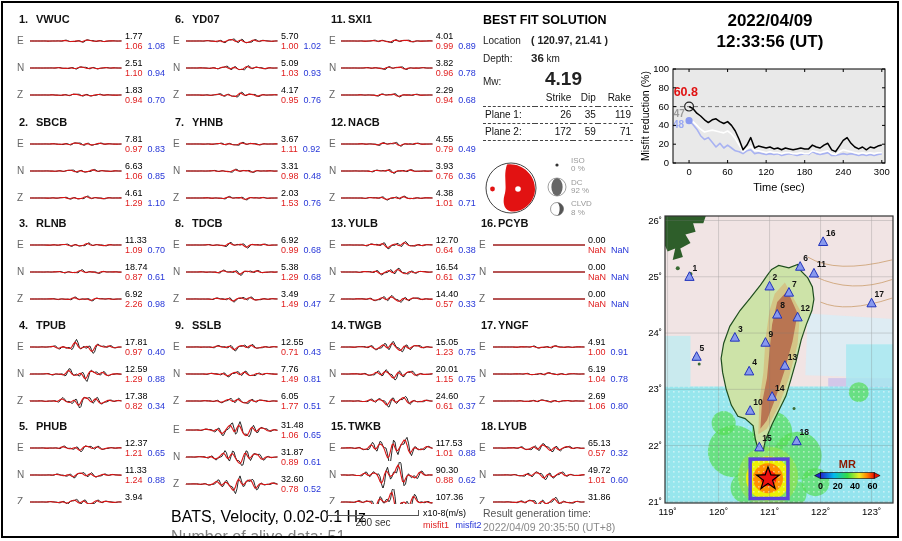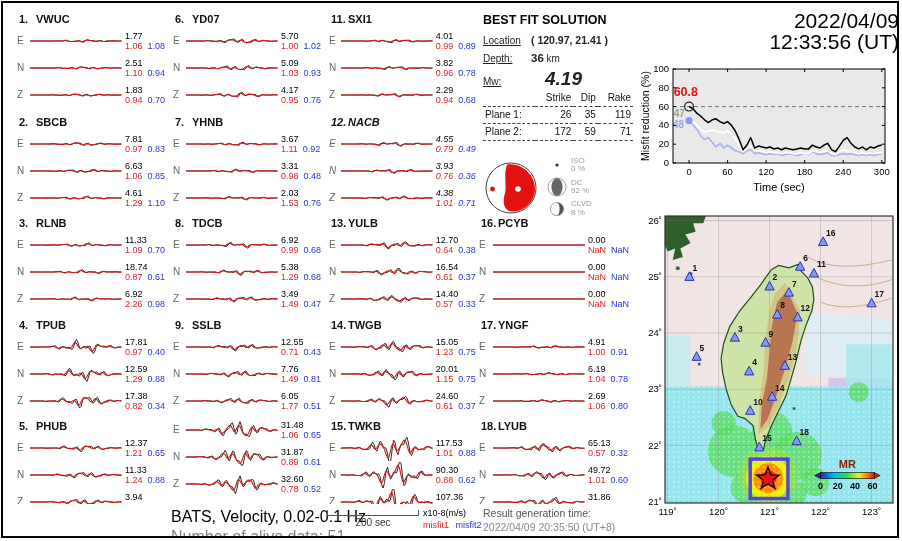--- a/index.html
+++ b/index.html
@@ -16,25 +16,25 @@
   .comp .lbl{width:13px;font-size:10px;color:#666;text-align:left;padding-left:2px;}
   .comp svg{flex:0 0 auto;}
   .nums{width:50px;font-size:9px;line-height:10px;margin-left:2px;white-space:nowrap;}
   .nums .amp{color:#000;}
   .m1{color:#e02020;}
   .m2{color:#2636d8;margin-left:5px;}
   
   .solution{grid-column:4;grid-row:1 / span 2;padding:4px 0 0 6px;}
   .sol-h{font-size:12.5px;font-weight:bold;color:#000;margin-bottom:7px;}
   .sol-row{display:flex;align-items:baseline;font-size:10px;color:#222;margin-bottom:6px;}
-  .sol-row .sl{width:48px;text-decoration:underline;}
+  .sol-row .sl{width:48px;}
   .sol-loc{font-weight:bold;font-size:10.5px;}
   .sol-depth b{font-size:11.5px;}
   .sol-mw{margin-bottom:2px;}
-  .mwv{font-size:19px;font-weight:bold;margin-left:14px;line-height:18px;font-style:italic;}
+  .mwv{font-size:19px;font-weight:bold;margin-left:14px;line-height:18px;}
   .ptab{border-collapse:collapse;width:150px;font-size:10px;color:#111;margin-top:2px;}
   .ptab td{padding:2px 2px 3px 2px;text-align:right;border-bottom:1px dashed #444;}
   .ptab td:first-child{text-align:left;}
   .ptab tr.head td{border-bottom:1px dashed #444;}
   .mech{display:flex;align-items:center;margin-top:15px;}
   .decomp{margin-left:8px;}
   .d-row{display:flex;align-items:center;margin-bottom:2px;}
   .d-lbl{font-size:8px;line-height:8.5px;color:#999;margin-left:4px;}
   
   .f-bats{grid-column:2;grid-row:6;font-size:16px;padding-top:4px;white-space:nowrap;}
@@ -45,21 +45,21 @@
   .sbar{width:90px;height:5px;margin:4px auto 1px auto;border-bottom:1px solid #555;border-left:1px solid #555;border-right:1px solid #555;}
   .sbar-lbl{font-size:10px;color:#333;}
   .f-units{font-size:9px;line-height:12px;margin-left:4px;white-space:nowrap;padding-top:1px;color:#000;}
   .f-units .mf1{color:#e02020;}
   .f-units .mf2{color:#2636d8;margin-left:4px;}
   .f-result{grid-column:4;grid-row:6;font-size:10.5px;padding:3px 0 0 6px;white-space:nowrap;}
   .f-result .l1{color:#555;}
   .f-result .l2{color:#888;margin-top:2px;}
   
   .right{position:absolute;left:638px;top:2px;width:258px;height:529px;}
-  .rtitle{text-align:right;font-size:21px;font-weight:normal;color:#000;line-height:21px;padding-top:5px;}
+  .rtitle{text-align:center;font-size:17px;font-weight:bold;color:#000;line-height:21px;padding-top:5px;}
   #misfit-svg{position:absolute;top:56px;left:-2px;}
   #map-svg{position:absolute;top:206px;left:2px;}
   svg text{font-family:"Liberation Sans",sans-serif;}
 </style>
 </head>
 <body>
 
 <div class="frame">
 
   <div class="left" id="left-grid">
@@ -616,21 +616,21 @@
             <path d="M1 13 L1.0 13.00 L2.5 13.01 L4.0 13.01 L5.5 13.00 L7.0 12.99 L8.5 13.00 L10.0 13.01 L11.5 13.02 L13.0 13.01 L14.5 13.01 L16.0 13.02 L17.5 13.00 L19.0 12.89 L20.5 12.78 L22.0 12.82 L23.5 13.02 L25.0 13.17 L26.5 13.07 L28.0 12.90 L29.5 12.93 L31.0 13.09 L32.5 13.09 L34.0 13.03 L35.5 13.32 L37.0 13.93 L38.5 14.07 L40.0 13.21 L41.5 12.11 L43.0 11.92 L44.5 12.62 L46.0 13.09 L47.5 12.79 L49.0 12.50 L50.5 12.76 L52.0 12.91 L53.5 12.27 L55.0 11.65 L56.5 12.35 L58.0 14.03 L59.5 14.96 L61.0 14.31 L62.5 13.18 L64.0 12.85 L65.5 13.14 L67.0 13.14 L68.5 12.83 L70.0 12.86 L71.5 13.26 L73.0 13.34 L74.5 12.78 L76.0 12.22 L77.5 12.29 L79.0 12.80 L80.5 13.15 L82.0 13.15 L83.5 13.05 L85.0 13.07 L86.5 13.10 L88.0 13.04 L89.5 12.97 L91.0 12.99 L92.5 13.06" fill="none" stroke="#111" stroke-width="0.9"></path>
             <path d="M1 13 L1.0 13.00 L2.5 13.01 L4.0 13.00 L5.5 13.00 L7.0 13.00 L8.5 13.00 L10.0 13.01 L11.5 13.01 L13.0 13.02 L14.5 13.01 L16.0 12.99 L17.5 12.93 L19.0 12.88 L20.5 12.89 L22.0 12.98 L23.5 13.06 L25.0 13.07 L26.5 13.02 L28.0 12.97 L29.5 12.97 L31.0 13.00 L32.5 13.09 L34.0 13.33 L35.5 13.60 L37.0 13.61 L38.5 13.18 L40.0 12.59 L41.5 12.31 L43.0 12.48 L44.5 12.78 L46.0 12.93 L47.5 12.93 L49.0 12.88 L50.5 12.66 L52.0 12.30 L53.5 12.17 L55.0 12.69 L56.5 13.64 L58.0 14.26 L59.5 14.11 L61.0 13.52 L62.5 13.05 L64.0 12.89 L65.5 12.88 L67.0 12.92 L68.5 13.08 L70.0 13.23 L71.5 13.13 L73.0 12.77 L74.5 12.44 L76.0 12.45 L77.5 12.74 L79.0 13.02 L80.5 13.13 L82.0 13.13 L83.5 13.10 L85.0 13.06 L86.5 13.01 L88.0 12.98 L89.5 13.01 L91.0 13.06 L92.5 13.07" fill="none" stroke="#d81414" stroke-width="1.1"></path>
           </svg>
     <span class="nums">
       <div class="amp">2.29</div>
       <div><span class="m1">0.94</span><span class="m2">0.68</span></div>
     </span>
   </div>
 </div>
 
-  <div class="station" style="grid-area: 2 / 3; font-style: italic;">
+  <div class="station" style="grid-area: 2 / 3;">
     <div class="st-hdr">
       <span class="num">12.</span><span class="nm">NACB</span>
     </div>
 
   <div class="comp">
     <span class="lbl">E</span>
     <svg width="94" height="26">
             <path d="M1 13 L1.0 13.00 L2.5 13.00 L4.0 13.01 L5.5 13.02 L7.0 13.00 L8.5 12.99 L10.0 13.00 L11.5 13.02 L13.0 13.03 L14.5 13.02 L16.0 13.02 L17.5 13.04 L19.0 12.98 L20.5 12.81 L22.0 12.68 L23.5 12.79 L25.0 13.09 L26.5 13.23 L28.0 13.04 L29.5 12.83 L31.0 12.92 L32.5 13.14 L34.0 13.11 L35.5 13.08 L37.0 13.57 L38.5 14.33 L40.0 14.25 L41.5 12.97 L43.0 11.70 L44.5 11.76 L46.0 12.74 L47.5 13.15 L49.0 12.66 L50.5 12.38 L52.0 12.74 L53.5 12.77 L55.0 11.91 L56.5 11.41 L58.0 12.58 L59.5 14.56 L61.0 15.27 L62.5 14.24 L64.0 13.02 L65.5 12.85 L67.0 13.21 L68.5 13.14 L70.0 12.81 L71.5 12.94 L73.0 13.36 L74.5 13.29 L76.0 12.61 L77.5 12.11 L79.0 12.32 L80.5 12.89 L82.0 13.19 L83.5 13.13 L85.0 13.04 L86.5 13.07 L88.0 13.09 L89.5 13.02 L91.0 12.96 L92.5 13.00" fill="none" stroke="#111" stroke-width="0.9"></path>
             <path d="M1 13 L1.0 13.00 L2.5 13.01 L4.0 13.01 L5.5 13.00 L7.0 13.00 L8.5 13.00 L10.0 13.01 L11.5 13.02 L13.0 13.02 L14.5 13.02 L16.0 13.01 L17.5 12.97 L19.0 12.89 L20.5 12.83 L22.0 12.87 L23.5 13.00 L25.0 13.10 L26.5 13.09 L28.0 13.00 L29.5 12.94 L31.0 12.96 L32.5 13.02 L34.0 13.18 L35.5 13.52 L37.0 13.83 L38.5 13.72 L40.0 13.08 L41.5 12.36 L43.0 12.14 L44.5 12.45 L46.0 12.82 L47.5 12.94 L49.0 12.90 L50.5 12.78 L52.0 12.47 L53.5 12.06 L55.0 12.06 L56.5 12.85 L58.0 13.97 L59.5 14.52 L61.0 14.17 L62.5 13.45 L64.0 12.99 L65.5 12.88 L67.0 12.89 L68.5 12.97 L70.0 13.14 L71.5 13.26 L73.0 13.07 L74.5 12.65 L76.0 12.36 L77.5 12.45 L79.0 12.79 L80.5 13.06 L82.0 13.15 L83.5 13.13 L85.0 13.09 L86.5 13.04 L88.0 13.00 L89.5 12.99 L91.0 13.02 L92.5 13.06" fill="none" stroke="#d81414" stroke-width="1.1"></path>
           </svg>

